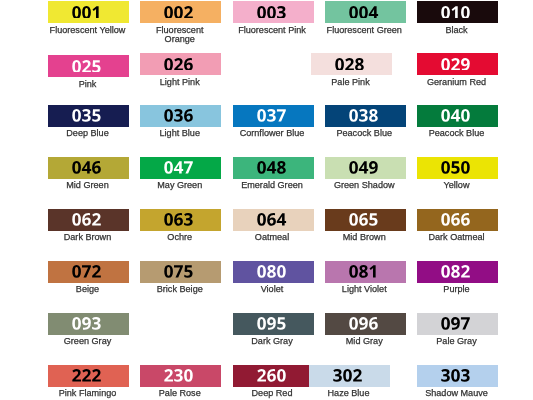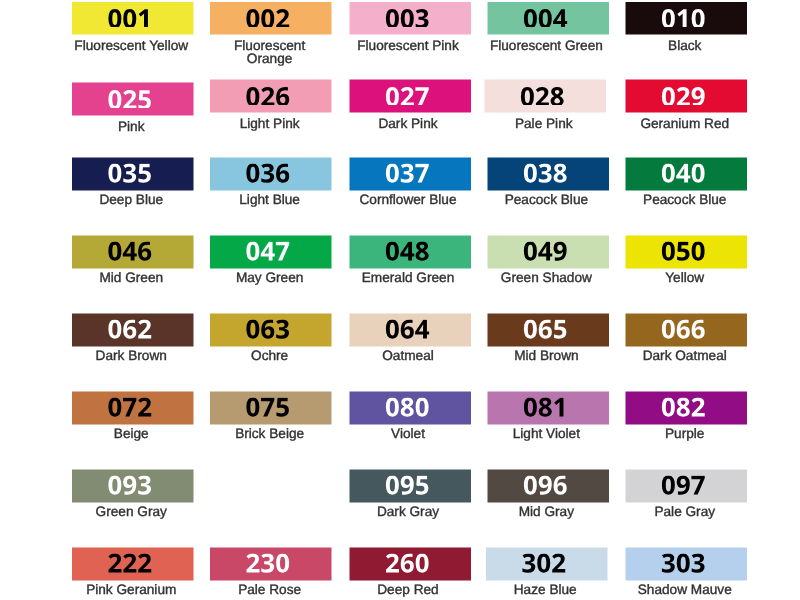--- a/index.html
+++ b/index.html
@@ -104,31 +104,21 @@
   <div class="cell" style="left:92.25px;top:51.95px">
     <div class="chip" style="background: rgb(242, 157, 180);">
       <svg class="code" viewBox="0 -1485 3507 1485" preserveAspectRatio="xMidYMid meet" aria-label="026" style="fill: rgb(0, 0, 0);">
           <use href="#g0" x="0"></use>
           <use href="#g2" x="1169"></use>
           <use href="#g6" x="2338"></use>
         </svg>
     </div>
     <div class="cname">Light Pink</div>
   </div>
-  <div class="cell" style="left:184.50px;top:51.95px">
-    <div class="chip" style="background: rgb(220, 17, 123);">
-      <svg class="code" viewBox="0 -1485 3507 1485" preserveAspectRatio="xMidYMid meet" aria-label="027" style="fill: rgb(255, 255, 255);">
-          <use href="#g0" x="0"></use>
-          <use href="#g2" x="1169"></use>
-          <use href="#g7" x="2338"></use>
-        </svg>
-    </div>
-    <div class="cname">Dark Pink</div>
-  </div>
-  <div class="cell" style="left:275px;top:51.95px">
+  <div class="cell" style="left:263px;top:51.95px">
     <div class="chip" style="background: rgb(244, 223, 221);">
       <svg class="code" viewBox="0 -1485 3507 1485" preserveAspectRatio="xMidYMid meet" aria-label="028" style="fill: rgb(0, 0, 0);">
           <use href="#g0" x="0"></use>
           <use href="#g2" x="1169"></use>
           <use href="#g8" x="2338"></use>
         </svg>
     </div>
     <div class="cname">Pale Pink</div>
   </div>
   <div class="cell" style="left:369.00px;top:51.95px">
@@ -382,21 +372,21 @@
     <div class="cname">Pale Gray</div>
   </div>
   <div class="cell" style="left:0.00px;top:363.65px">
     <div class="chip" style="background: rgb(224, 98, 83);">
       <svg class="code" viewBox="0 -1485 3507 1485" preserveAspectRatio="xMidYMid meet" aria-label="222" style="fill: rgb(0, 0, 0);">
           <use href="#g2" x="0"></use>
           <use href="#g2" x="1169"></use>
           <use href="#g2" x="2338"></use>
         </svg>
     </div>
-    <div class="cname">Pink Geranium</div>
+    <div class="cname">Pink Flamingo</div>
   </div>
   <div class="cell" style="left:92.25px;top:363.65px">
     <div class="chip" style="background: rgb(201, 72, 104);">
       <svg class="code" viewBox="0 -1485 3507 1485" preserveAspectRatio="xMidYMid meet" aria-label="230" style="fill: rgb(255, 255, 255);">
           <use href="#g2" x="0"></use>
           <use href="#g3" x="1169"></use>
           <use href="#g0" x="2338"></use>
         </svg>
     </div>
     <div class="cname">Pale Rose</div>
@@ -404,21 +394,21 @@
   <div class="cell" style="left:184.50px;top:363.65px">
     <div class="chip" style="background: rgb(145, 26, 51);">
       <svg class="code" viewBox="0 -1485 3507 1485" preserveAspectRatio="xMidYMid meet" aria-label="260" style="fill: rgb(255, 255, 255);">
           <use href="#g2" x="0"></use>
           <use href="#g6" x="1169"></use>
           <use href="#g0" x="2338"></use>
         </svg>
     </div>
     <div class="cname">Deep Red</div>
   </div>
-  <div class="cell" style="left:276px;top:363.65px">
+  <div class="cell" style="left:261px;top:363.65px">
     <div class="chip" style="background: rgb(201, 218, 233);">
       <svg class="code" viewBox="0 -1485 3507 1485" preserveAspectRatio="xMidYMid meet" aria-label="302" style="fill: rgb(0, 0, 0);">
           <use href="#g3" x="0"></use>
           <use href="#g0" x="1169"></use>
           <use href="#g2" x="2338"></use>
         </svg>
     </div>
     <div class="cname">Haze Blue</div>
   </div>
   <div class="cell" style="left:369.00px;top:363.65px">

